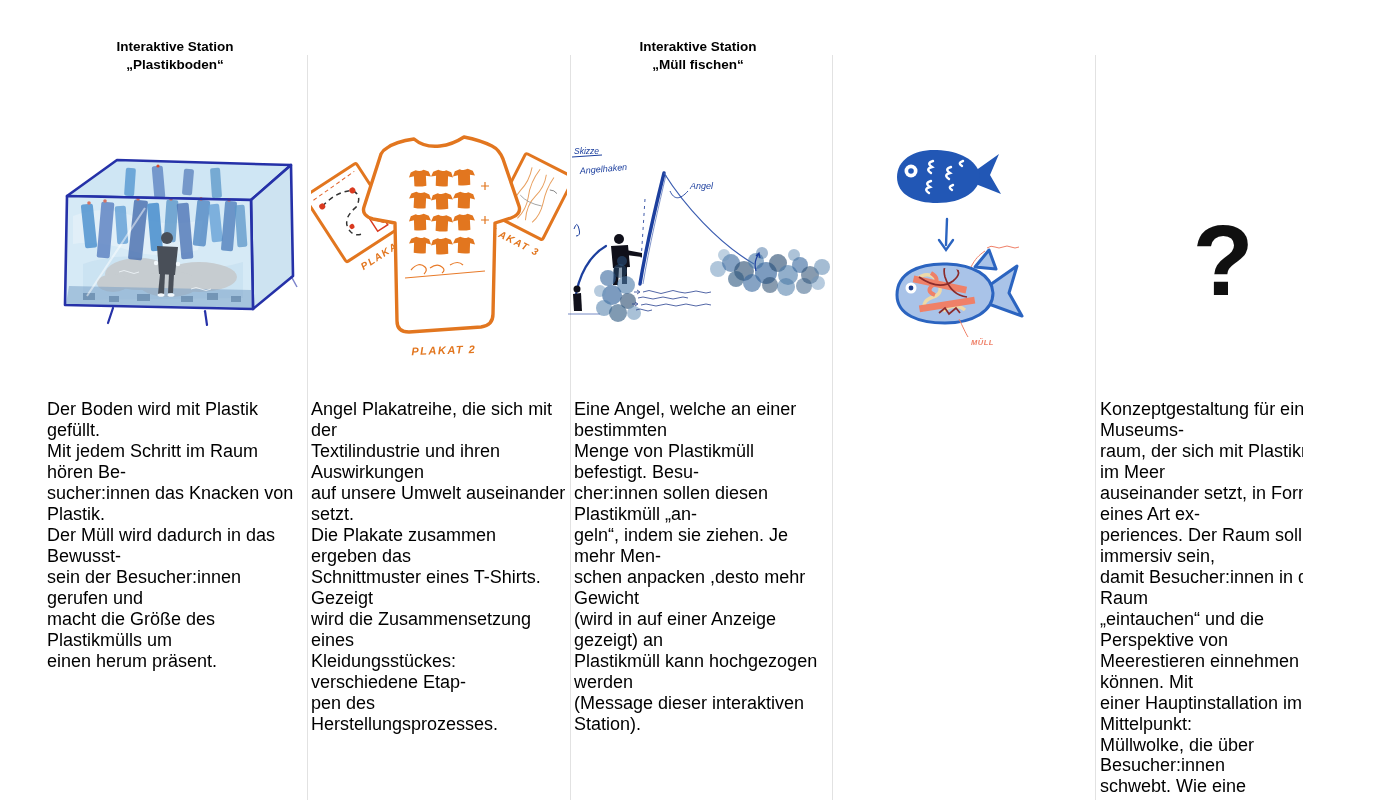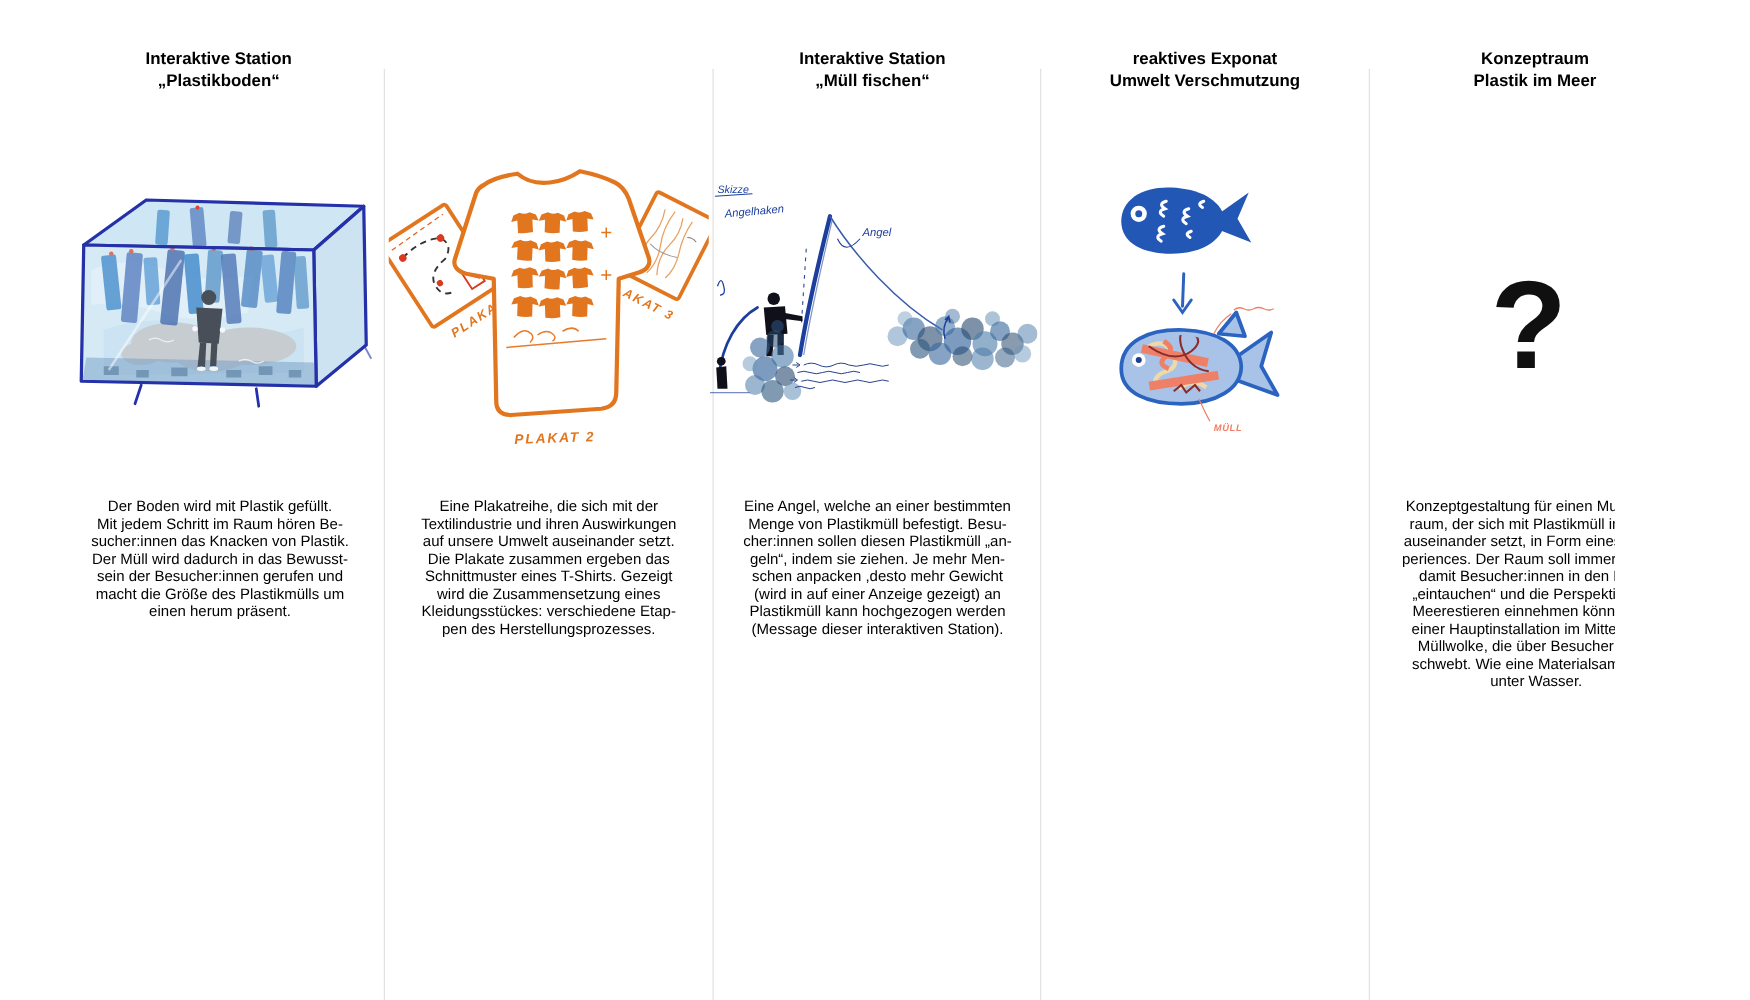--- a/index.html
+++ b/index.html
@@ -1,28 +1,28 @@
 <!DOCTYPE html>
 <html><head>
 <meta charset="utf-8">
 <style>
   html,body{margin:0;padding:0;background:#fff;}
   #page{position:relative;width:1292px;height:800px;background:#ffffff;overflow:hidden;
-        font-family:"Liberation Sans","DejaVu Sans",sans-serif;color:#000;}
+        font-family:"Liberation Sans","DejaVu Sans",sans-serif;color:#000;padding-left:11px;}
   .divider{position:absolute;top:55px;height:745px;width:1px;background:#e2e2e2;}
   .col{position:absolute;top:0;height:800px;}
   #col1{left:45px;width:260px}
   #col2{left:309px;width:258px}
   #col3{left:566px;width:264px}
   #col4{left:835px;width:258px}
   #col5{left:1098px;width:260px}
   .col-title{position:absolute;top:38px;left:0;right:0;text-align:center;
              font-weight:bold;font-size:13.5px;line-height:1.3;white-space:pre-line;}
-  .col-desc{position:absolute;top:399px;left:2px;right:0;font-size:12px;
-            line-height:1.165;white-space:pre-line;text-align:center;}
+  .col-desc{position:absolute;top:399px;left:2px;right:0;font-size:18px;
+            line-height:1.165;white-space:pre-line;}
   .illu{position:absolute;}
   .qmark{position:absolute;top:210px;left:0;right:10px;text-align:center;
          font-size:100px;font-weight:bold;line-height:1;color:#101010;}
   .hand-o{font-style:italic;font-weight:bold;letter-spacing:1.5px;}
   .hand-b{font-style:italic;}
 </style>
 </head>
 <body>
 
 <div id="page">
@@ -172,21 +172,21 @@
         <path d="M170,92 l8,0 M174,88 l0,8"></path>
       </g>
 
       <g stroke="#e87b2a" fill="none">
         <path d="M100,142 q8,-9 14,-3 q3,3 -1,7 m6,-6 q7,-5 12,-1 q4,3 0,6 m8,-8 q8,-5 13,0" stroke-width="1.2"></path>
         <path d="M94,150 L174,143" stroke-width="1.2"></path>
       </g>
       <text x="133" y="226" text-anchor="middle" class="hand-o" font-size="11" fill="#e2761f" transform="rotate(-2 133 226)">PLAKAT 2</text>
     </svg>
 
-    <div class="col-desc">Eine Plakatreihe, die sich mit der
+    <div class="col-desc">Angel Plakatreihe, die sich mit der
 Textilindustrie und ihren Auswirkungen
 auf unsere Umwelt auseinander setzt.
 Die Plakate zusammen ergeben das
 Schnittmuster eines T-Shirts. Gezeigt
 wird die Zusammensetzung eines
 Kleidungsstückes: verschiedene Etap-
 pen des Herstellungsprozesses.</div>
   </div>
 
   <div class="col" id="col3">
@@ -273,22 +273,20 @@
 Menge von Plastikmüll befestigt. Besu-
 cher:innen sollen diesen Plastikmüll „an-
 geln“, indem sie ziehen. Je mehr Men-
 schen anpacken ,desto mehr Gewicht
 (wird in auf einer Anzeige gezeigt) an
 Plastikmüll kann hochgezogen werden
 (Message dieser interaktiven Station).</div>
   </div>
 
   <div class="col" id="col4">
-    <div class="col-title">reaktives Exponat
-Umwelt Verschmutzung</div>
 
     <svg class="illu" style="left:40px;top:145px" width="186" height="208" viewBox="0 0 186 208">
       <defs>
         <clipPath id="belly">
             <ellipse cx="68" cy="149" rx="42" ry="26"></ellipse>
           </clipPath>
       </defs>
 
       <g>
         <path d="M100,26 L124,9 L115,30 L126,49 L98,38 Z" fill="#2257b5"></path>
@@ -330,22 +328,20 @@
         <path d="M96,122 C100,114 104,110 110,106" stroke="#ef8068" stroke-width="1" fill="none"></path>
         <path d="M112,103 q4,-3 8,-1 q4,2 8,0 q4,-2 8,0 q4,2 8,0" stroke="#ef8068" stroke-width="1" fill="none"></path>
         <path d="M84,174 C88,182 90,187 93,192" stroke="#ef8068" stroke-width="1" fill="none"></path>
         <text x="96" y="200" font-size="7.5" font-weight="bold" class="hand-b" fill="#ef8068" letter-spacing="0.5">MÜLL</text>
       </g>
     </svg>
 
   </div>
 
   <div class="col" id="col5">
-    <div class="col-title">Konzeptraum
-Plastik im Meer</div>
     <div class="qmark">?</div>
     <div class="col-desc">Konzeptgestaltung für einen Museums-
 raum, der sich mit Plastikmüll im Meer
 auseinander setzt, in Form eines Art ex-
 periences. Der Raum soll immersiv sein,
 damit Besucher:innen in den Raum
 „eintauchen“ und die Perspektive von
 Meerestieren einnehmen können. Mit
 einer Hauptinstallation im Mittelpunkt:
 Müllwolke, die über Besucher:innen

